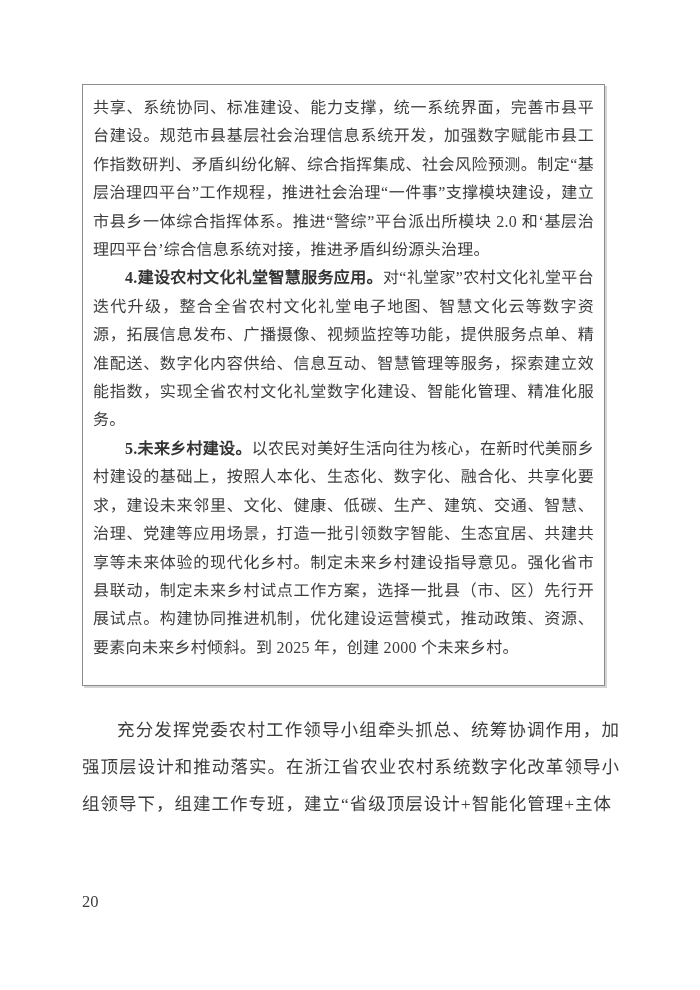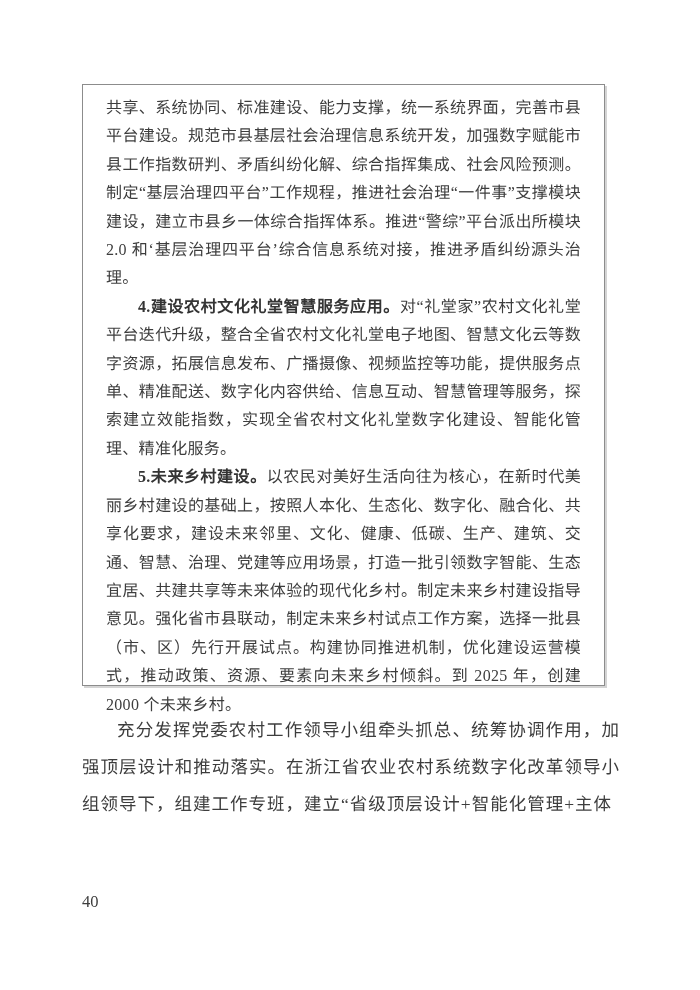--- a/index.html
+++ b/index.html
@@ -19,21 +19,21 @@
   
   .excerpt-box {
     position: absolute;
     left: 82px;
     top: 84px;
     width: 523px;
     height: 602px;
     box-sizing: border-box;
     border: 1px solid #8c8c8c;
     box-shadow: 2px 2px 0 rgba(160,160,160,0.45);
-    padding: 9px 23px;
+    padding: 9px 10px;
     background: #ffffff;
   }
   .excerpt-box p {
     margin: 0;
     font-size: 16px;
     line-height: 28.4px;
     text-align: justify;
     text-justify: inter-character;
     letter-spacing: 0.3px;
     color: #3d3d3d;
@@ -98,15 +98,15 @@
   <div class="excerpt-box">
     <p class="bp"><span>共享、系统协同、标准建设、能力支撑，统一系统界面，完善市县平台建设。规范市县基层社会治理信息系统开发，加强数字赋能市县工作指数研判、矛盾纠纷化解、综合指挥集成、社会风险预测。制定“基层治理四平台”工作规程，推进社会治理“一件事”支撑模块建设，建立市县乡一体综合指挥体系。推进“警综”平台派出所模块 2.0 和‘基层治理四平台’综合信息系统对接，推进矛盾纠纷源头治理。</span></p>
     <p class="bp indent"><span class="bold">4.建设农村文化礼堂智慧服务应用。</span><span>对“礼堂家”农村文化礼堂平台迭代升级，整合全省农村文化礼堂电子地图、智慧文化云等数字资源，拓展信息发布、广播摄像、视频监控等功能，提供服务点单、精准配送、数字化内容供给、信息互动、智慧管理等服务，探索建立效能指数，实现全省农村文化礼堂数字化建设、智能化管理、精准化服务。</span></p>
     <p class="bp indent"><span class="bold">5.未来乡村建设。</span><span>以农民对美好生活向往为核心，在新时代美丽乡村建设的基础上，按照人本化、生态化、数字化、融合化、共享化要求，建设未来邻里、文化、健康、低碳、生产、建筑、交通、智慧、治理、党建等应用场景，打造一批引领数字智能、生态宜居、共建共享等未来体验的现代化乡村。制定未来乡村建设指导意见。强化省市县联动，制定未来乡村试点工作方案，选择一批县（市、区）先行开展试点。构建协同推进机制，优化建设运营模式，推动政策、资源、要素向未来乡村倾斜。到 2025 年，创建 2000 个未来乡村。</span></p>
   </div>
 
   <div class="section">
     <p class="body-paragraph">充分发挥党委农村工作领导小组牵头抓总、统筹协调作用，加强顶层设计和推动落实。在浙江省农业农村系统数字化改革领导小组领导下，组建工作专班，建立“省级顶层设计+智能化管理+主体</p>
   </div>
 
-  <div class="page-number">40</div>
+  <div class="page-number">20</div>
 
 </div>
 
 </body></html>

